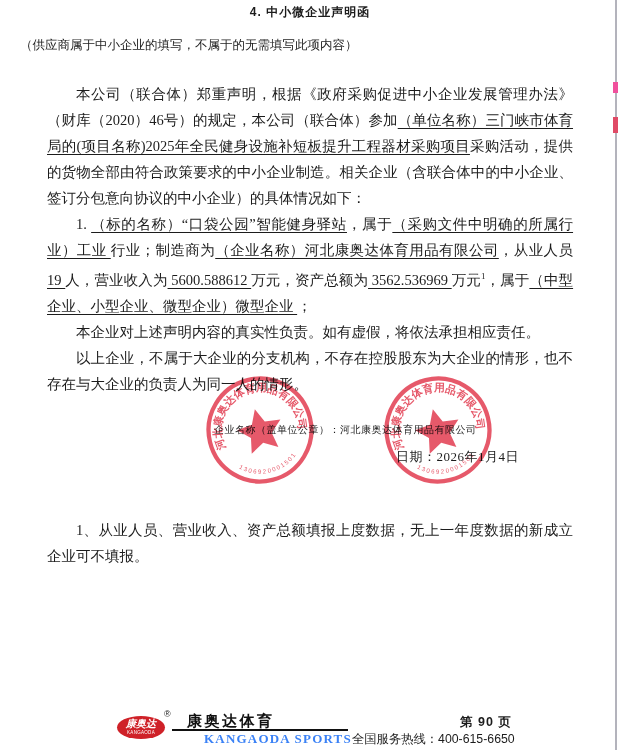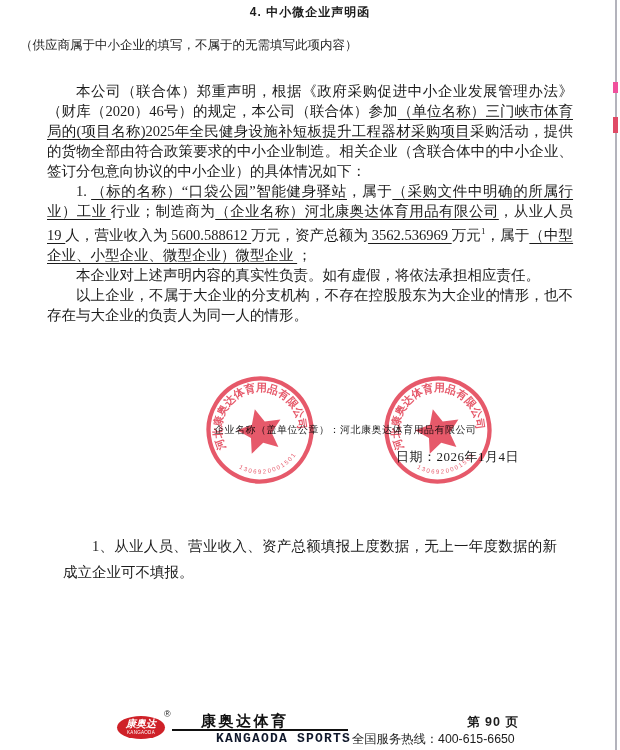--- a/index.html
+++ b/index.html
@@ -10,51 +10,51 @@
   
   .title{position:absolute;top:4px;left:0;width:100%;text-align:center;
     font-family:"Liberation Sans","DejaVu Sans",sans-serif;
     font-size:12px;font-weight:bold;letter-spacing:1px;}
   .fillnote{position:absolute;top:37px;left:0;width:100%;font-size:12.5px;padding-left:20px;}
   .subtitle{position:absolute;top:60px;left:0;width:100%;text-align:center;
     font-family:"Liberation Sans","DejaVu Sans",sans-serif;
     font-size:15px;font-weight:bold;letter-spacing:1px;}
   
   .bodytext{position:absolute;top:81px;left:47px;width:526px;
-    font-size:14.5px;line-height:20px;text-align:justify;}
+    font-size:14.5px;line-height:26px;text-align:justify;}
   .bodytext p{margin:0;text-indent:2em;}
   .u{text-decoration:underline;text-underline-offset:3px;text-decoration-thickness:1px;}
   sup{font-size:9px;}
   
   .sign-company{position:absolute;top:423px;left:214px;font-size:10px;letter-spacing:.5px;}
   .sign-date{position:absolute;top:448px;left:396px;font-size:13px;letter-spacing:.5px;text-align:center;}
   
   .stamp{position:absolute;width:112px;height:112px;opacity:.85;mix-blend-mode:multiply;}
   .stamp.left{left:204px;top:374px;}
   .stamp.right{left:382px;top:374px;}
   
   .notes{position:absolute;top:517px;left:47px;width:526px;
     font-size:14.5px;line-height:26px;text-align:justify;}
-  .notes p{margin:16px;text-indent:2em;}
+  .notes p{margin:0;text-indent:2em;}
   
   .logo{position:absolute;left:117px;top:716px;width:48px;height:23px;border-radius:50%;
     background:#cf2128;color:#fff;text-align:center;
     font-family:"Liberation Sans","DejaVu Sans",sans-serif;}
   .logo-cn{font-size:10px;font-weight:bold;font-style:italic;line-height:12px;margin-top:2px;}
   .logo-en{font-size:4.5px;line-height:5px;letter-spacing:.3px;}
   .reg{position:absolute;left:164px;top:709px;font-size:9px;
     font-family:"Liberation Sans","DejaVu Sans",sans-serif;}
-  .brand-cn{position:absolute;left:201px;top:712px;
+  .brand-cn{position:absolute;left:187px;top:712px;
     font-family:"Liberation Sans","DejaVu Sans",sans-serif;
     font-size:15px;font-weight:bold;letter-spacing:2.5px;color:#111;}
   .brand-rule{position:absolute;left:172px;top:729px;width:176px;height:2px;background:#111;}
-  .brand-en{position:absolute;left:216px;top:731px;color:#0f172a;
-    font-family:Liberation Mono, monospace;
+  .brand-en{position:absolute;left:204px;top:731px;color:#3b82f6;
+    font-family:Liberation Serif, serif;
     font-size:13px;font-weight:bold;letter-spacing:1.2px;}
-  .page-label{position:absolute;left:447px;top:714px;width:72px;text-align:right;
+  .page-label{position:absolute;left:460px;top:714px;width:72px;text-align:left;
     font-family:"Liberation Sans","DejaVu Sans",sans-serif;
     font-size:12.5px;font-weight:bold;letter-spacing:1px;}
   .hotline{position:absolute;left:352px;top:731px;
     font-family:"Liberation Sans","DejaVu Sans",sans-serif;
     font-size:12.3px;font-weight:normal;}
   
   .edge-line{position:absolute;left:615px;top:0;width:2px;height:750px;background:#b3b3bc;}
   .edge-mark1{position:absolute;left:613px;top:82px;width:5px;height:11px;background:#f0509c;}
   .edge-mark2{position:absolute;left:613px;top:117px;width:5px;height:16px;background:#e04a66;}
   

